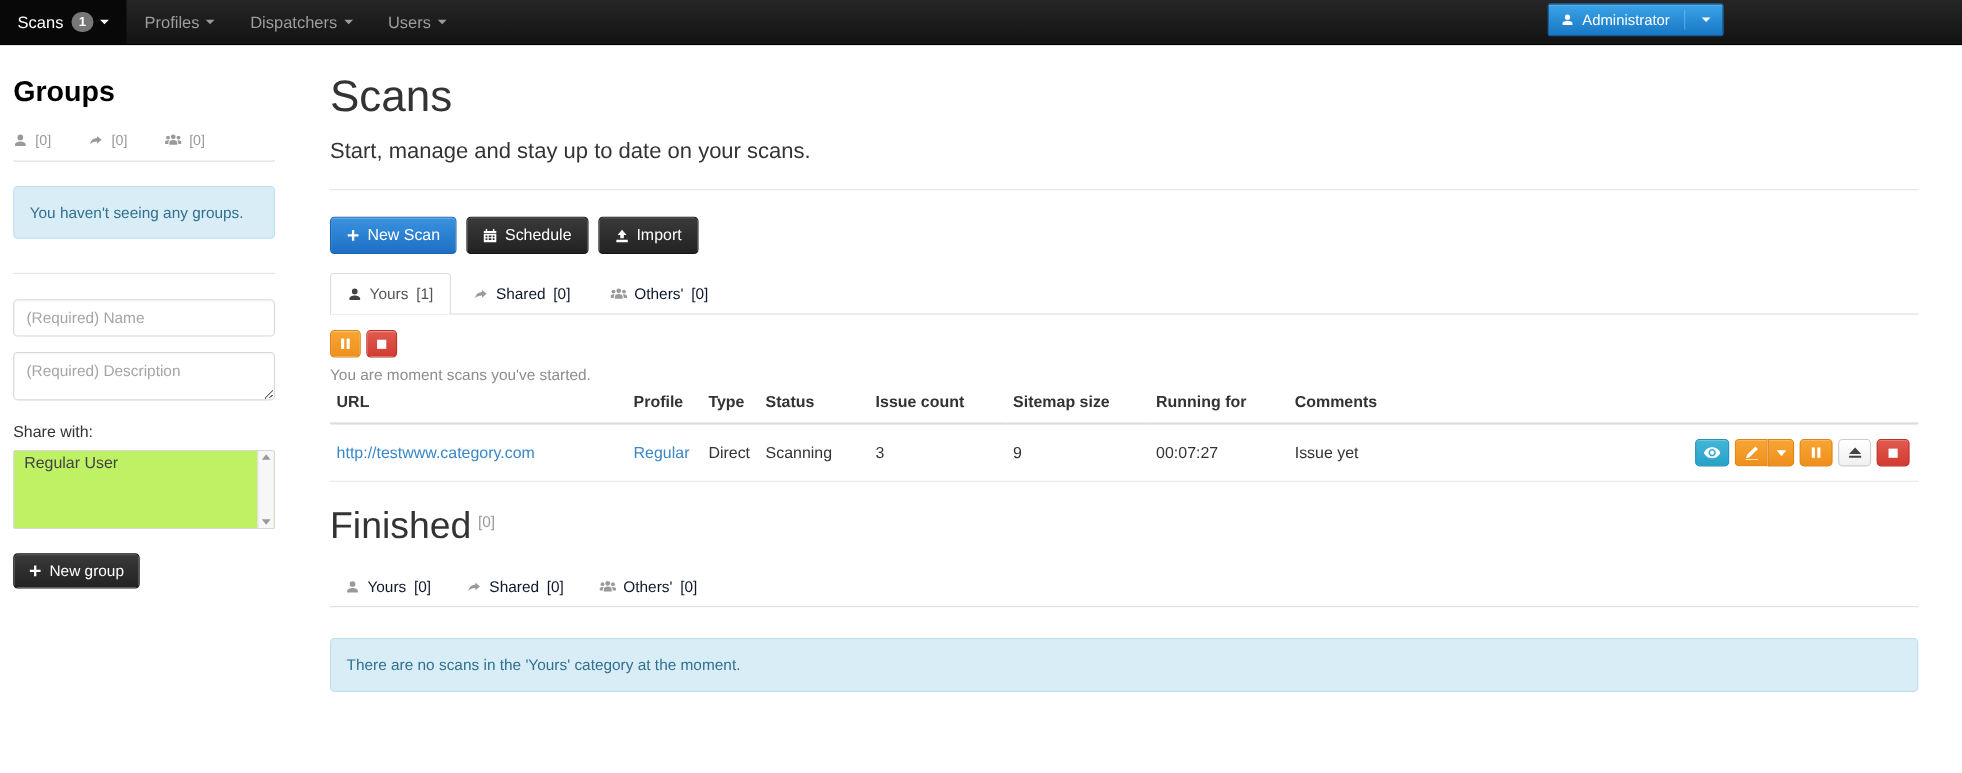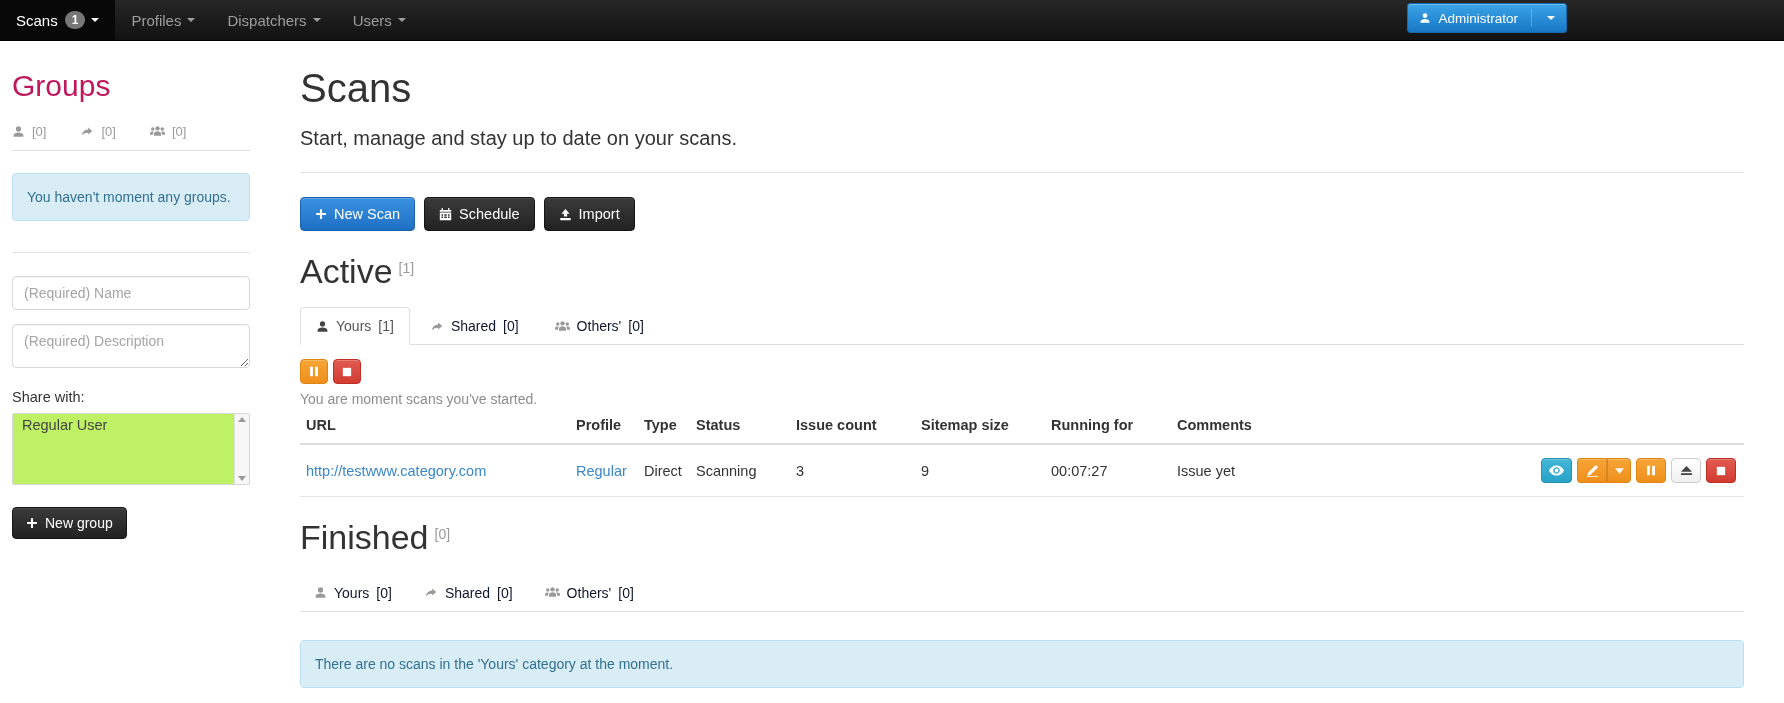--- a/index.html
+++ b/index.html
@@ -102,23 +102,23 @@
     padding: 22px 12px 0 12px;
   }
   .content {
     flex: 1 1 auto;
     padding: 26px 40px 0 38px;
     min-width: 0;
   }
 
   
   .side-title {
-    font-size: 30px;
-    font-weight: normal;
-    color: #be185d;
+    font-size: 26px;
+    font-weight: bold;
+    color: #000000;
     margin: 6px 0 22px 0;
     line-height: 1.1;
   }
   .side-tabs {
     display: flex;
     gap: 34px;
     padding-bottom: 11px;
     border-bottom: 1px solid #dddddd;
     margin-bottom: 0;
   }
@@ -440,21 +440,21 @@
               <circle class="ico-g" cx="3.3" cy="4.1" r="2.1"></circle>
               <circle class="ico-g" cx="14.7" cy="4.1" r="2.1"></circle>
               <circle class="ico-g" cx="9" cy="3.2" r="2.6"></circle>
               <path class="ico-g" d="M9 6.6c-2.4 0-4.3 1.2-4.3 2.9V12h8.6V9.5c0-1.7-1.9-2.9-4.3-2.9zM3.3 7.1C1.6 7.1 0 7.9 0 9.1V11h3.6V9.5c0-.9.4-1.7 1.1-2.3-.4-.1-.9-.1-1.4-.1zm11.4 0c-.5 0-1 0-1.4.1.7.6 1.1 1.4 1.1 2.3V11H18V9.1c0-1.2-1.6-2-3.3-2z"></path>
             </svg>
         </span>
         <span>[0]</span>
       </div>
     </div>
 
-    <div class="alert-info">You haven't moment any groups.</div>
+    <div class="alert-info">You haven't seeing any groups.</div>
 
     <hr class="side-sep">
 
     <input class="form-control" type="text" placeholder="(Required) Name" style="">
     <div class="gap-14"></div>
     <textarea class="form-control" placeholder="(Required) Description" style=""></textarea>
 
     <div class="label-block">Share with:</div>
 
     <div class="multiselect">
@@ -500,23 +500,20 @@
       <div class="btn btn-black">
         <span>
           <svg width="13" height="13" viewBox="0 0 16 16">
               <path class="ico-w" d="M8 1.2 13 7H10v3.6H6V7H3zM1.6 12.2h12.8V15H1.6z"></path>
             </svg>
         </span>
         <span>Import</span>
       </div>
     </div>
 
-    <h2 class="section-head">
-      <span>Active</span><span class="cnt">[1]</span>
-    </h2>
 
     <div class="tabs">
       <div class="tab active">
         <span>
           <svg width="13" height="13" viewBox="0 0 16 16">
               <path class="ico-d" d="M8 8a3.2 3.2 0 1 0 0-6.4A3.2 3.2 0 0 0 8 8zm0 1.3c-2.6 0-6 1.3-6 3.2v1.9h12v-1.9c0-1.9-3.4-3.2-6-3.2z"></path>
             </svg>
         </span>
         <span>Yours</span>
         <span>[1]</span>

